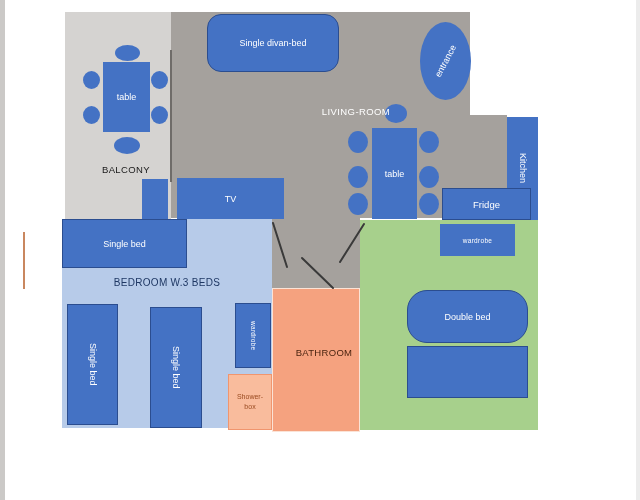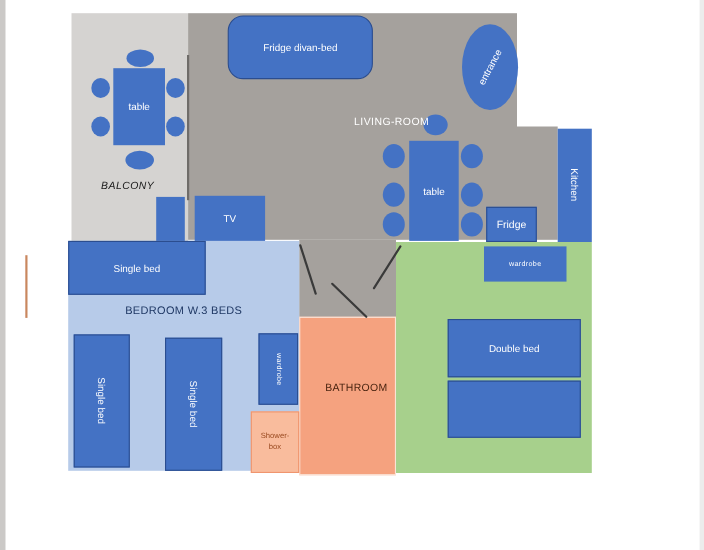--- a/index.html
+++ b/index.html
@@ -52,59 +52,59 @@
 
   <div class="furn" style="left:103px;top:62px;width:47px;height:70px;font-size:9px;">
     <span>table</span>
   </div>
   <div class="chair" style="left:115px;top:45px;width:25px;height:16px;"></div>
   <div class="chair" style="left:114px;top:137px;width:26px;height:17px;"></div>
   <div class="chair" style="left:83px;top:71px;width:17px;height:18px;"></div>
   <div class="chair" style="left:83px;top:106px;width:17px;height:18px;"></div>
   <div class="chair" style="left:151px;top:71px;width:17px;height:18px;"></div>
   <div class="chair" style="left:151px;top:106px;width:17px;height:18px;"></div>
-  <div class="roomlabel" style="left:78px;top:164px;width:76px;font-size:9.5px;font-weight:500;color:#1a1a1a;letter-spacing:.4px;font-style:italic;">
+  <div class="roomlabel" style="left:88px;top:164px;width:76px;font-size:9.5px;font-weight:500;color:#1a1a1a;letter-spacing:.4px;">
     <span>BALCONY</span>
   </div>
 
   <div class="furn" style="left:207px;top:14px;width:132px;height:58px;border-radius:14px;border:1.5px solid #2b4d8f;font-size:9px;">
-    <span>Fridge divan-bed</span>
+    <span>Single divan-bed</span>
   </div>
   <div class="furn ellipse" style="left:420px;top:22px;width:51px;height:78px;">
     <span style="display:inline-block;transform:rotate(-62deg);font-size:9px;white-space:nowrap;">entrance</span>
   </div>
   <div class="roomlabel lbl-white" style="left:300px;top:106px;width:80px;font-size:9.5px;letter-spacing:.4px;margin-left:16px;">
     <span>LIVING-ROOM</span>
   </div>
   <div class="furn" style="left:372px;top:128px;width:45px;height:91px;font-size:9px;">
     <span>table</span>
   </div>
   <div class="chair" style="left:385px;top:104px;width:22px;height:19px;"></div>
   <div class="chair" style="left:348px;top:131px;width:20px;height:22px;"></div>
   <div class="chair" style="left:348px;top:166px;width:20px;height:22px;"></div>
   <div class="chair" style="left:348px;top:193px;width:20px;height:22px;"></div>
   <div class="chair" style="left:419px;top:131px;width:20px;height:22px;"></div>
   <div class="chair" style="left:419px;top:166px;width:20px;height:22px;"></div>
   <div class="chair" style="left:419px;top:193px;width:20px;height:22px;"></div>
-  <div class="furn" style="left:177px;top:178px;width:64px;height:41px;font-size:9px;">
+  <div class="furn" style="left:177px;top:178px;width:107px;height:41px;font-size:9px;">
     <span>TV</span>
   </div>
   <div class="furn" style="left:142px;top:179px;width:26px;height:40px;"></div>
 
   <div class="furn" style="left:507px;top:117px;width:31px;height:103px;font-size:9px;">
     <span class="vtext">Kitchen</span>
   </div>
-  <div class="furn" style="left:442px;top:188px;width:46px;height:32px;border:1px solid #2b4d8f;font-size:9.5px;">
+  <div class="furn" style="left:442px;top:188px;width:89px;height:32px;border:1px solid #2b4d8f;font-size:9.5px;">
     <span>Fridge</span>
   </div>
 
   <div class="furn tiny" style="left:440px;top:224px;width:75px;height:32px;">
     <span>wardrobe</span>
   </div>
-  <div class="furn bordered" style="left:407px;top:290px;width:121px;height:53px;font-size:9px;">
+  <div class="furn bordered" style="left:407px;top:290px;width:121px;height:53px;font-size:9px;border-radius:20px;">
     <span>Double bed</span>
   </div>
   <div class="furn bordered" style="left:407px;top:346px;width:121px;height:52px;"></div>
 
   <div class="furn bordered" style="left:62px;top:219px;width:125px;height:49px;font-size:9px;">
     <span>Single bed</span>
   </div>
   <div class="roomlabel" style="left:92px;top:277px;width:150px;font-size:10px;font-weight:500;color:#1f3864;letter-spacing:.3px;">
     <span>BEDROOM W.3 BEDS</span>
   </div>

